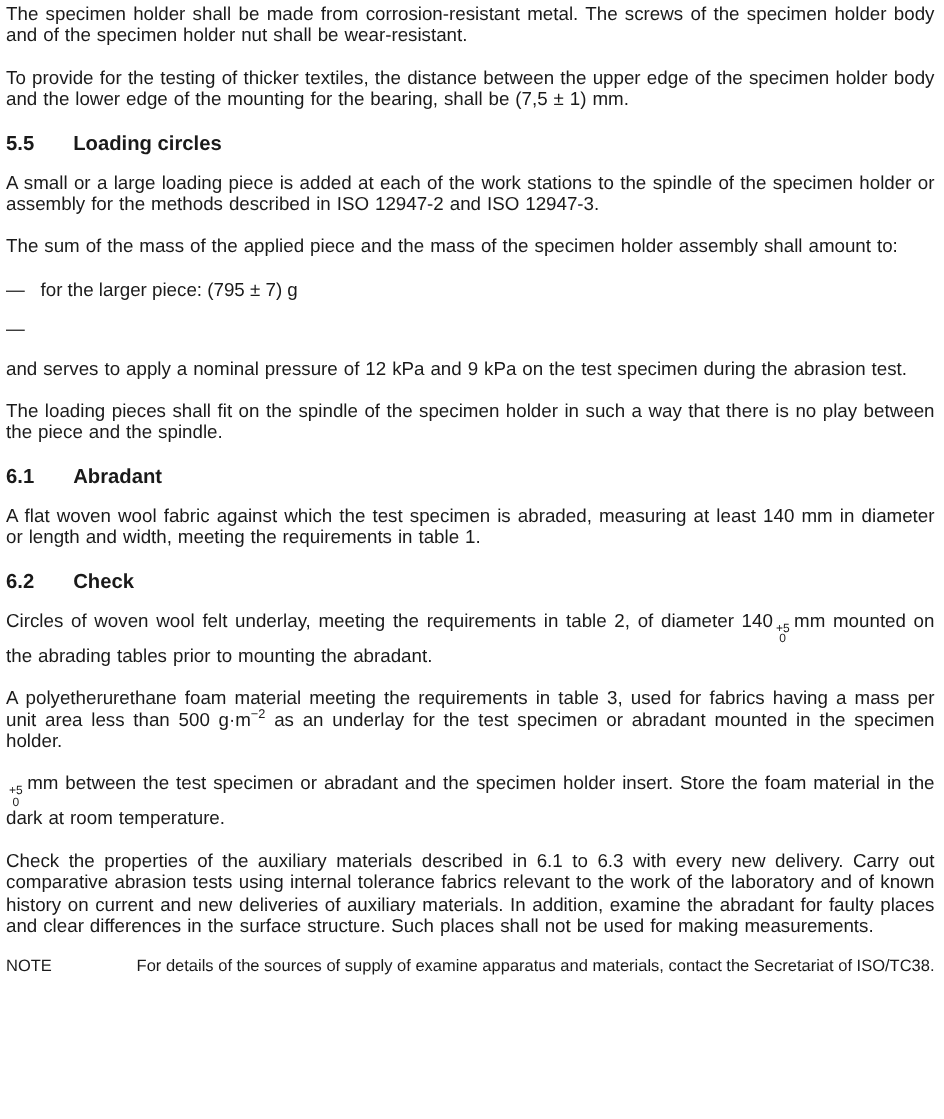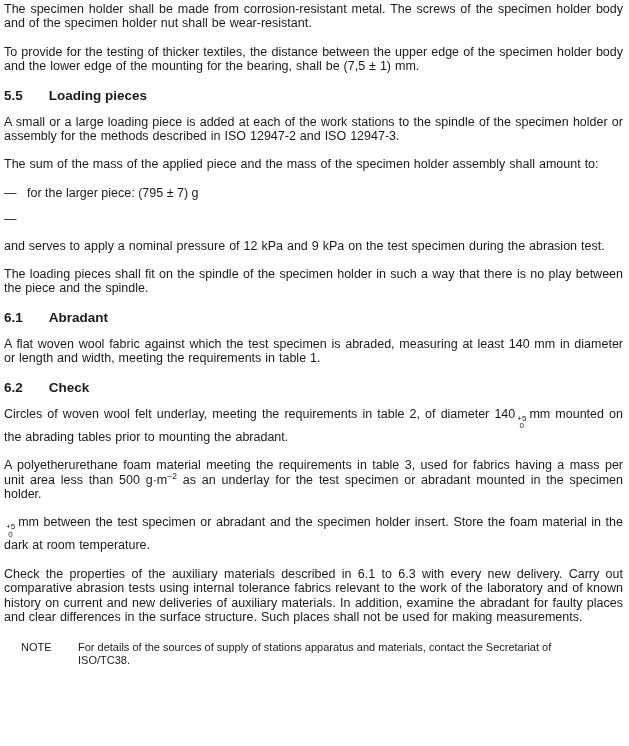--- a/index.html
+++ b/index.html
@@ -56,35 +56,36 @@
   }
   .sup {
     vertical-align: super;
     font-size: 8.5px;
     line-height: 0;
   }
   .note {
     display: flex;
     font-size: 11px;
     line-height: 13px;
-    margin: 17px;
+    margin: 0;
+    justify-content: space-between;
   }
   .note .nlabel { flex: 0 0 57px; }
 </style>
 </head>
 <body>
 
 <div class="page">
 
   <p class="body">The specimen holder shall be made from corrosion-resistant metal. The screws of the specimen holder body and of the specimen holder nut shall be wear-resistant.</p>
 
   <p class="body">To provide for the testing of thicker textiles, the distance between the upper edge of the specimen holder body and the lower edge of the mounting for the bearing, shall be (7,5 ± 1) mm.</p>
 
   <h3 class="sub">
-    <span class="hnum">5.5</span><span>Loading pieces</span>
+    <span class="hnum">5.5</span><span>Loading circles</span>
   </h3>
 
   <p class="body">A small or a large loading piece is added at each of the work stations to the spindle of the specimen holder or assembly for the methods described in ISO 12947-2 and ISO 12947-3.</p>
 
   <p class="body">The sum of the mass of the applied piece and the mass of the specimen holder assembly shall amount to:</p>
 
   <div class="li">
     <span class="dash">—</span>
     <span>for the larger piece: (795 ± 7) g</span>
   </div>
@@ -119,16 +120,16 @@
   <p class="body"><span class="tol">
         <span>+5</span>
         <span>0</span>
       </span><span>mm between the test specimen or abradant and the specimen holder insert. Store the foam material in the dark at room temperature.</span></p>
 
 
   <p class="body">Check the properties of the auxiliary materials described in 6.1 to 6.3 with every new delivery. Carry out comparative abrasion tests using internal tolerance fabrics relevant to the work of the laboratory and of known history on current and new deliveries of auxiliary materials. In addition, examine the abradant for faulty places and clear differences in the surface structure. Such places shall not be used for making measurements.</p>
 
   <div class="note">
     <span class="nlabel">NOTE</span>
-    <span>For details of the sources of supply of stations apparatus and materials, contact the Secretariat of ISO/TC38.</span>
+    <span>For details of the sources of supply of examine apparatus and materials, contact the Secretariat of ISO/TC38.</span>
   </div>
 
 </div>
 
 </body></html>

